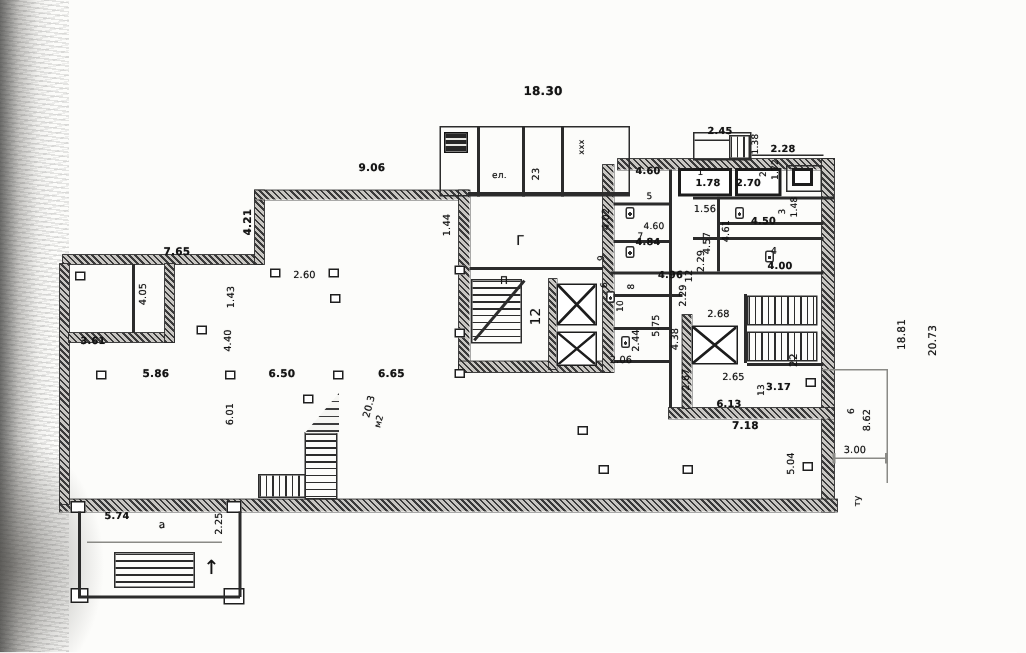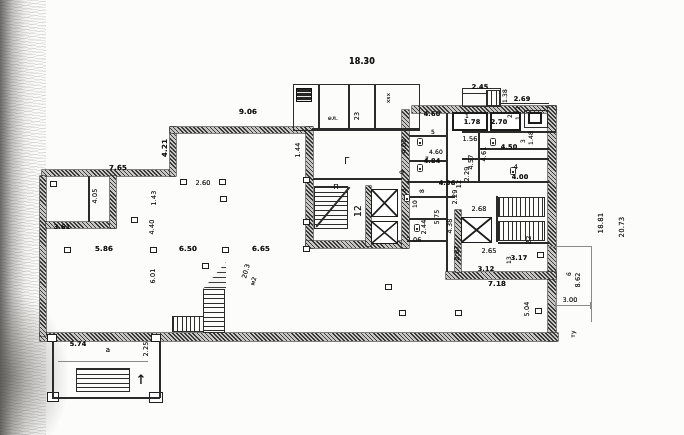--- a/index.html
+++ b/index.html
@@ -170,21 +170,21 @@
       <span class="lbl" style="left: 95px; top: 196px; font-size: 6.5px; transform: translate(-50%, -50%) rotate(-90deg);">4.05</span>
       <span class="lbl" style="left: 62px; top: 227px; font-size: 6.5px; font-weight: 700; transform: translate(-50%, -50%) rotate(0deg);">3.61</span>
       <span class="lbl" style="left: 152px; top: 227px; font-size: 6.5px; transform: translate(-50%, -50%) rotate(-90deg);">4.40</span>
       <span class="lbl" style="left: 153px; top: 276px; font-size: 6.5px; transform: translate(-50%, -50%) rotate(-90deg);">6.01</span>
       <span class="lbl" style="left: 104px; top: 249px; font-size: 7px; font-weight: 700; transform: translate(-50%, -50%) rotate(0deg);">5.86</span>
       <span class="lbl" style="left: 188px; top: 249px; font-size: 7px; font-weight: 700; transform: translate(-50%, -50%) rotate(0deg);">6.50</span>
       <span class="lbl" style="left: 261px; top: 249px; font-size: 7px; font-weight: 700; transform: translate(-50%, -50%) rotate(0deg);">6.65</span>
       <span class="lbl" style="left: 298px; top: 150px; font-size: 6.5px; transform: translate(-50%, -50%) rotate(-90deg);">1.44</span>
       <span class="lbl" style="left: 480px; top: 87px; font-size: 6.5px; font-weight: 700; transform: translate(-50%, -50%) rotate(0deg);">2.45</span>
       <span class="lbl" style="left: 504px; top: 96px; font-size: 6px; transform: translate(-50%, -50%) rotate(-90deg);">1.38</span>
-      <span class="lbl" style="left: 522px; top: 99px; font-size: 6.5px; font-weight: 700; transform: translate(-50%, -50%) rotate(0deg);">2.69</span>
+      <span class="lbl" style="left: 522px; top: 99px; font-size: 6.5px; font-weight: 700; transform: translate(-50%, -50%) rotate(0deg);">2.28</span>
       <span class="lbl" style="left: 432px; top: 114px; font-size: 6.5px; font-weight: 700; transform: translate(-50%, -50%) rotate(0deg);">4.60</span>
       <span class="lbl" style="left: 472px; top: 122px; font-size: 6.5px; font-weight: 700; transform: translate(-50%, -50%) rotate(0deg);">1.78</span>
       <span class="lbl" style="left: 499px; top: 122px; font-size: 6.5px; font-weight: 700; transform: translate(-50%, -50%) rotate(0deg);">2.70</span>
       <span class="lbl" style="left: 517px; top: 113px; font-size: 6px; transform: translate(-50%, -50%) rotate(-90deg);">1.72</span>
       <span class="lbl" style="left: 470px; top: 139px; font-size: 6.5px; transform: translate(-50%, -50%) rotate(0deg);">1.56</span>
       <span class="lbl" style="left: 509px; top: 147px; font-size: 6.5px; font-weight: 700; transform: translate(-50%, -50%) rotate(0deg);">4.50</span>
       <span class="lbl" style="left: 530px; top: 138px; font-size: 6px; transform: translate(-50%, -50%) rotate(-90deg);">1.48</span>
       <span class="lbl" style="left: 436px; top: 151px; font-size: 6px; transform: translate(-50%, -50%) rotate(0deg);">4.60</span>
       <span class="lbl" style="left: 432px; top: 161px; font-size: 6.5px; font-weight: 700; transform: translate(-50%, -50%) rotate(0deg);">4.84</span>
       <span class="lbl" style="left: 404px; top: 146px; font-size: 6.5px; transform: translate(-50%, -50%) rotate(-90deg);">4.02</span>
@@ -195,21 +195,21 @@
       <span class="lbl" style="left: 447px; top: 183px; font-size: 6.5px; font-weight: 700; transform: translate(-50%, -50%) rotate(0deg);">4.96</span>
       <span class="lbl" style="left: 455px; top: 197px; font-size: 6.5px; transform: translate(-50%, -50%) rotate(-90deg);">2.29</span>
       <span class="lbl" style="left: 479px; top: 209px; font-size: 6.5px; transform: translate(-50%, -50%) rotate(0deg);">2.68</span>
       <span class="lbl" style="left: 437px; top: 217px; font-size: 6.5px; transform: translate(-50%, -50%) rotate(-90deg);">5.75</span>
       <span class="lbl" style="left: 424px; top: 227px; font-size: 6.5px; transform: translate(-50%, -50%) rotate(-90deg);">2.44</span>
       <span class="lbl" style="left: 450px; top: 226px; font-size: 6.5px; transform: translate(-50%, -50%) rotate(-90deg);">4.38</span>
       <span class="lbl" style="left: 414px; top: 240px; font-size: 6.5px; transform: translate(-50%, -50%) rotate(0deg);">2.06</span>
       <span class="lbl" style="left: 457px; top: 253px; font-size: 6.5px; transform: translate(-50%, -50%) rotate(-90deg);">2.67</span>
       <span class="lbl" style="left: 489px; top: 251px; font-size: 6.5px; transform: translate(-50%, -50%) rotate(0deg);">2.65</span>
       <span class="lbl" style="left: 519px; top: 258px; font-size: 6.5px; font-weight: 700; transform: translate(-50%, -50%) rotate(0deg);">3.17</span>
-      <span class="lbl" style="left: 486px; top: 269px; font-size: 6.5px; font-weight: 700; transform: translate(-50%, -50%) rotate(0deg);">3.12</span>
+      <span class="lbl" style="left: 486px; top: 269px; font-size: 6.5px; font-weight: 700; transform: translate(-50%, -50%) rotate(0deg);">6.13</span>
       <span class="lbl" style="left: 497px; top: 284px; font-size: 7px; font-weight: 700; transform: translate(-50%, -50%) rotate(0deg);">7.18</span>
       <span class="lbl" style="left: 527px; top: 309px; font-size: 6.5px; transform: translate(-50%, -50%) rotate(-90deg);">5.04</span>
       <span class="lbl" style="left: 78px; top: 344px; font-size: 6.5px; font-weight: 700; transform: translate(-50%, -50%) rotate(0deg);">5.74</span>
       <span class="lbl" style="left: 146px; top: 349px; font-size: 6.5px; transform: translate(-50%, -50%) rotate(-90deg);">2.25</span>
       <span class="lbl" style="left: 570px; top: 300px; font-size: 6.5px; transform: translate(-50%, -50%) rotate(0deg);">3.00</span>
       <span class="lbl" style="left: 578px; top: 280px; font-size: 6.5px; transform: translate(-50%, -50%) rotate(-90deg);">8.62</span>
       <span class="lbl" style="left: 568px; top: 274px; font-size: 6px; transform: translate(-50%, -50%) rotate(-90deg);">6</span>
       <span class="lbl" style="left: 601px; top: 223px; font-size: 7px; transform: translate(-50%, -50%) rotate(-90deg);">18.81</span>
       <span class="lbl" style="left: 622px; top: 227px; font-size: 7px; transform: translate(-50%, -50%) rotate(-90deg);">20.73</span>
       <span class="lbl" style="left: 246px; top: 271px; font-size: 6.5px; transform: translate(-50%, -50%) rotate(-75deg);">20.3</span>

